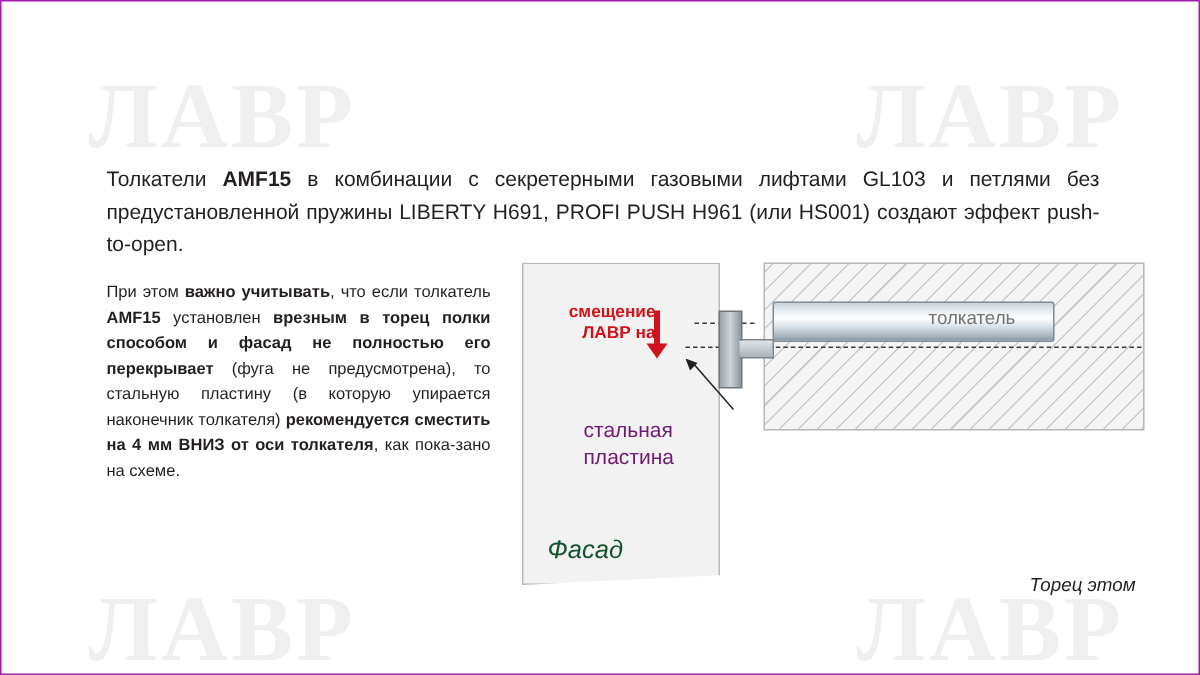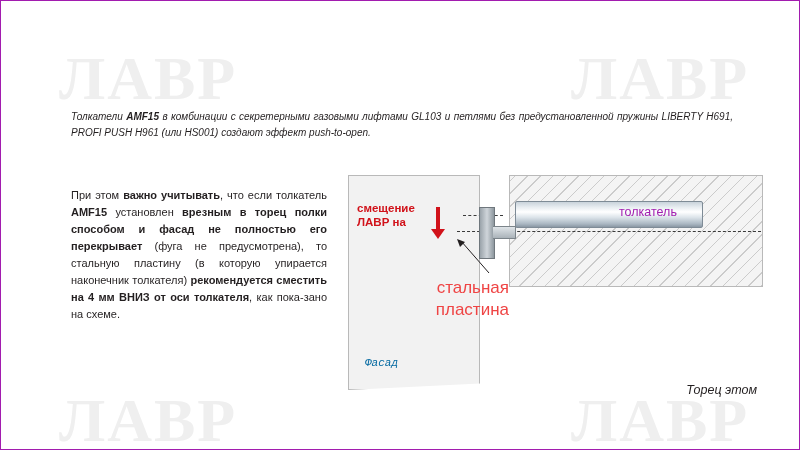--- a/index.html
+++ b/index.html
@@ -55,23 +55,22 @@
   
   .para {
     position: absolute;
     color: #231f20;
     line-height: 1.55;
   }
   .para-top {
     left: 70px;
     top: 108px;
     width: 662px;
-    font-size: 10px;
+    font-size: 14px;
     text-align: justify;
-    font-style: italic;
   }
   .para-left {
     left: 70px;
     top: 186px;
     width: 256px;
     font-size: 11px;
     text-align: justify;
   }
   .b { font-weight: bold; }
 
@@ -92,23 +91,22 @@
     height: 213px;
     background: #f2f2f2;
     border: 1px solid #b9b9b9;
     clip-path: polygon(0 0, 100% 0, 100% 97%, 0 100%);
   }
   .facade-label {
     position: absolute;
     left: 28px;
     top: 186px;
     font-style: italic;
-    font-size: 11px;
-    color: #0369a1;
-    font-family: Liberation Mono, monospace;
+    font-size: 17px;
+    color: #14532d;
   }
   
   .shelf {
     position: absolute;
     left: 172px;
     top: 4px;
     width: 252px;
     height: 110px;
     background: #f4f4f4;
     border: 1px solid #b9b9b9;
@@ -143,21 +141,21 @@
     background: linear-gradient(to bottom,
       #c9d3db 0%, #e9eef2 22%, #ffffff 40%,
       #dbe3e9 62%, #a9b6c1 88%, #8a97a3 100%);
     border-radius: 2px;
   }
   .latch-label {
     position: absolute;
     left: 282px;
     top: 34px;
     font-size: 12.5px;
-    color: #a21caf;
+    color: #737373;
   }
   
   .plate {
     position: absolute;
     left: 142px;
     top: 36px;
     width: 14px;
     height: 50px;
     background: linear-gradient(to right, #9aa3aa, #cfd5da, #8d979e);
     border: 1px solid #6f777d;
@@ -205,37 +203,36 @@
     border-left: 7px solid transparent;
     border-right: 7px solid transparent;
     border-top: 10px solid #d1121a;
   }
   
   .offset-cap {
     position: absolute;
     left: 20px;
     top: 30px;
     width: 80px;
-    text-align: left;
+    text-align: right;
     color: #d1121a;
     font-weight: bold;
     font-size: 11.5px;
     line-height: 1.25;
   }
   .offset-cap .big { font-size: 16px; }
   
   .plate-cap {
     position: absolute;
     left: 52px;
     top: 106px;
     width: 120px;
-    font-size: 17px;
-    color: #ef4444;
+    font-size: 14px;
+    color: #701a75;
     line-height: 1.3;
-    text-align: right;
   }
   .leader {
     position: absolute;
     left: 120px;
     top: 68px;
     width: 34px;
     height: 36px;
   }
 </style>
 </head>

